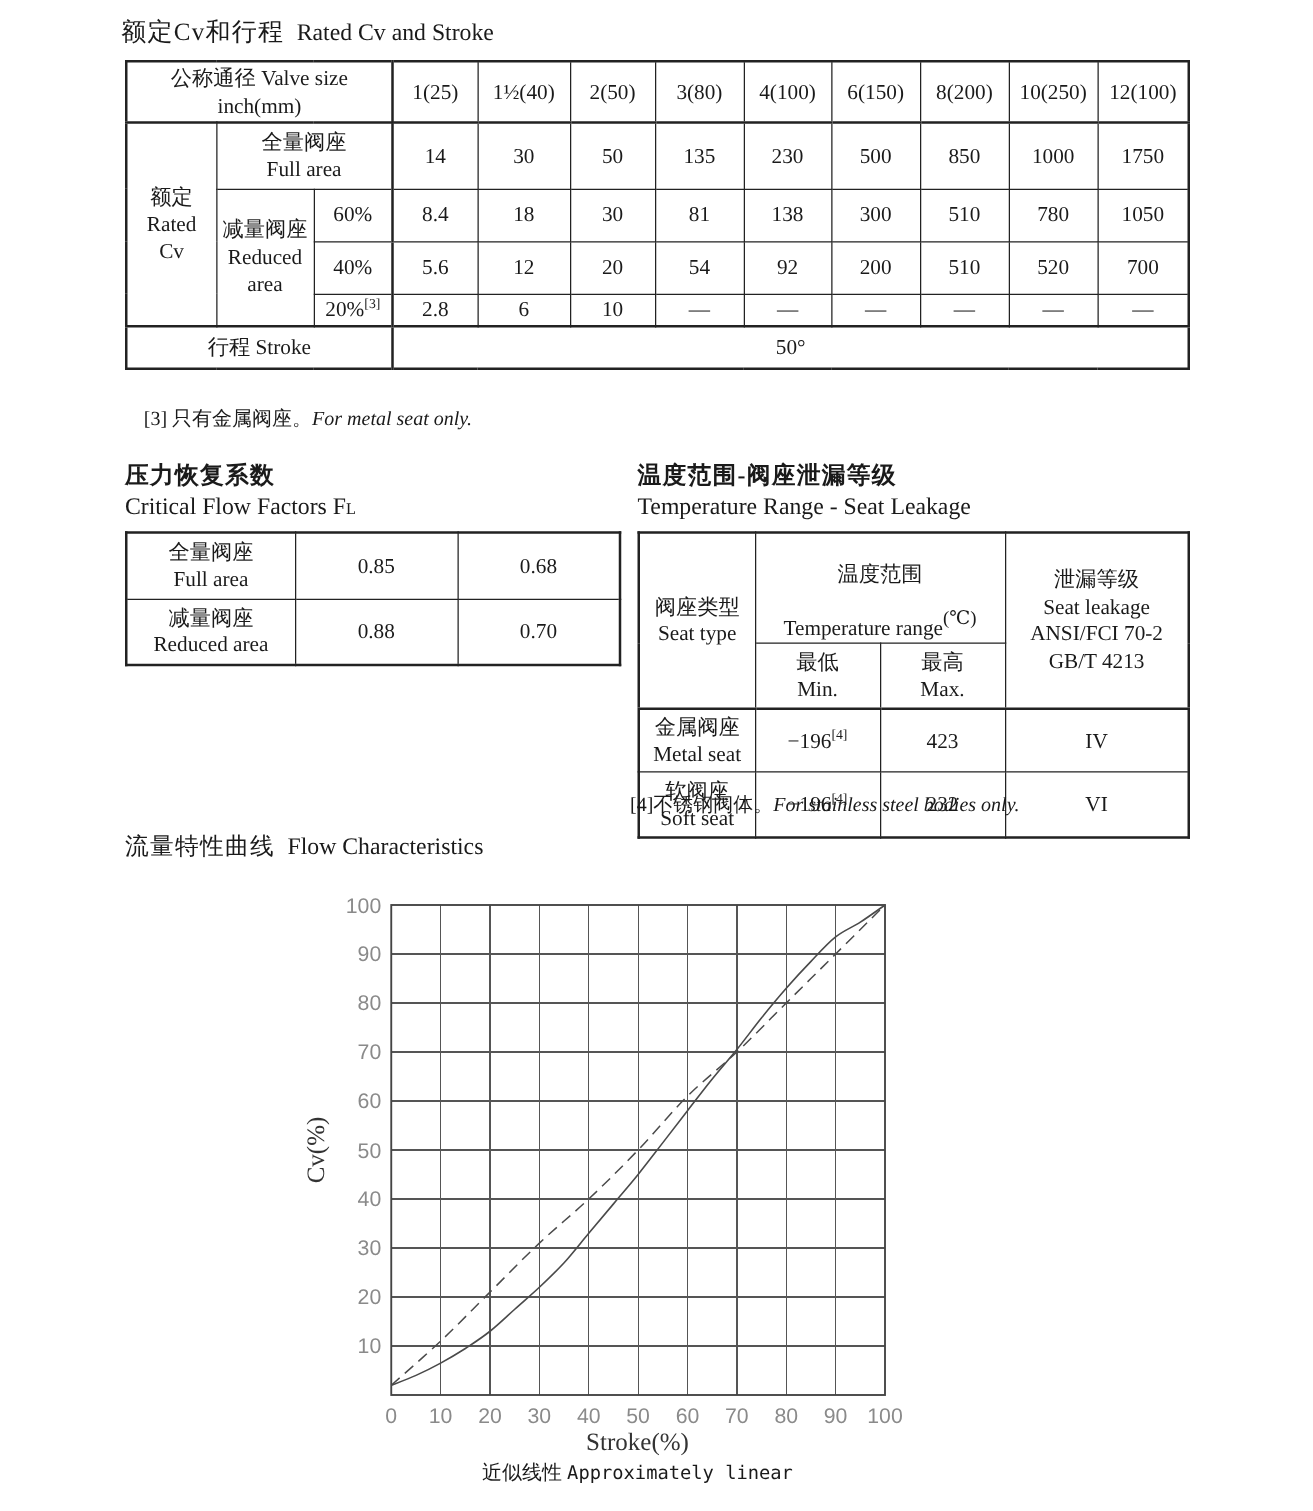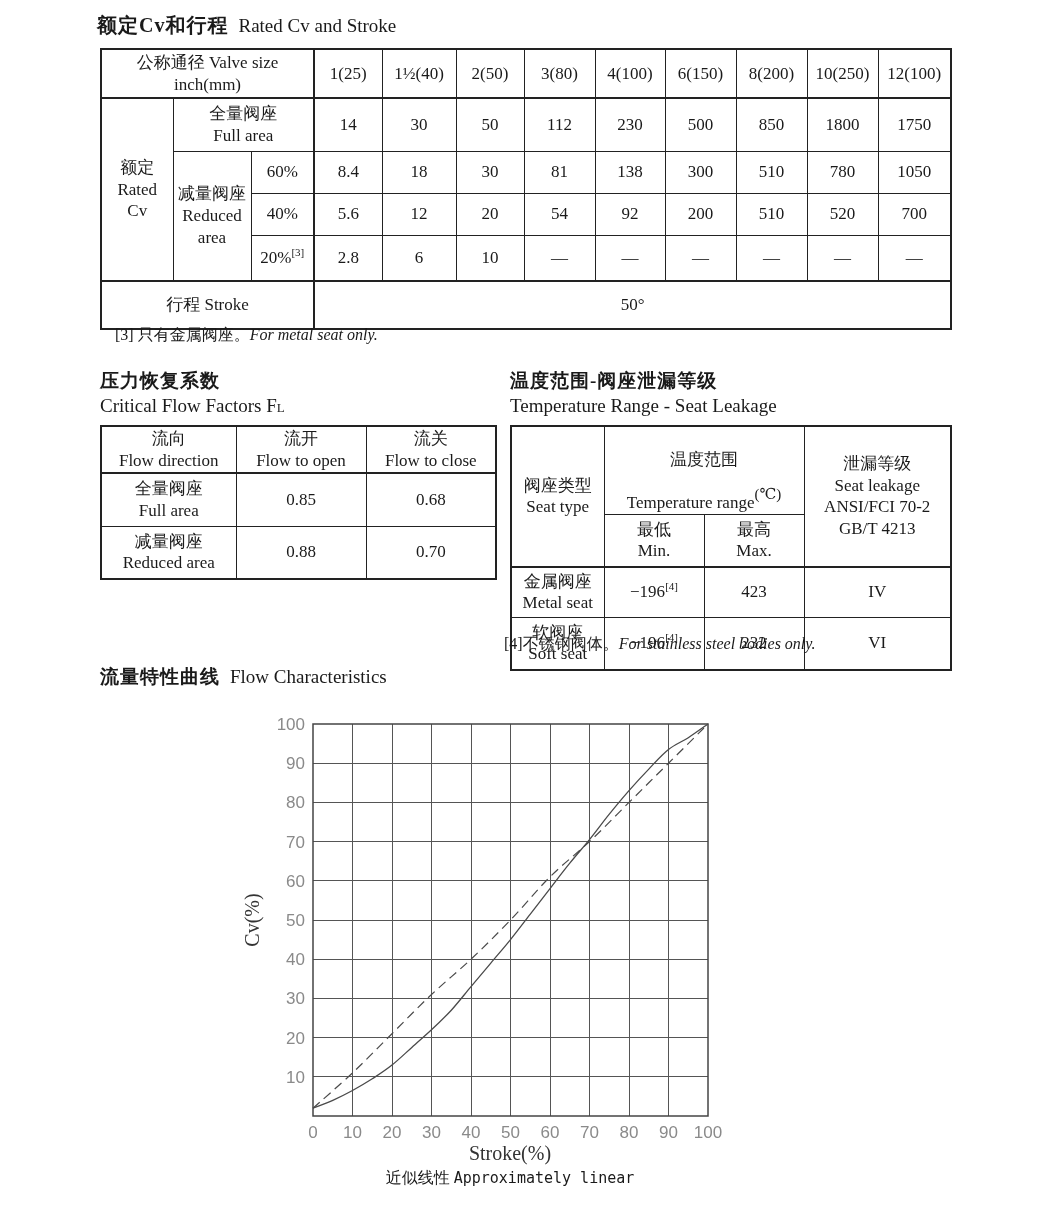--- a/index.html
+++ b/index.html
@@ -3,21 +3,21 @@
 <meta charset="utf-8">
 <style>
   html,body{margin:0;padding:0}
   body{
     width:1050px;height:1209px;position:relative;background:#fff;
     font-family:"Liberation Serif","DejaVu Serif",serif;color:#1a1a1a;overflow:hidden;
   }
   .abs{position:absolute}
 
   
-  .sec-title .zh{font-weight:bold;font-size:20px;letter-spacing:1px}
+  .sec-title .zh{font-weight:normal;font-size:20px;letter-spacing:1px}
   .sec-title .en{font-size:19px;margin-left:10px}
   .sec-title2{line-height:25px}
   .sec-title2 .zh{font-weight:bold;font-size:19px;display:block;letter-spacing:1px}
   .sec-title2 .en{font-size:19px;display:block}
   .fsub{font-size:13px}
 
   
   table.tb{border-collapse:collapse;table-layout:fixed;border:2px solid #222}
   .tb td,.tb th{
     border:1px solid #222;text-align:center;vertical-align:middle;
@@ -83,25 +83,25 @@
   </tr>
   <tr style="height:53px">
     <td rowspan="4">额定
 Rated
 Cv</td>
     <td colspan="2" class="br2">全量阀座
 Full area</td>
     <td>14</td>
     <td>30</td>
     <td>50</td>
-    <td>112</td>
+    <td>135</td>
     <td>230</td>
     <td>500</td>
     <td>850</td>
-    <td>1800</td>
+    <td>1000</td>
     <td>1750</td>
   </tr>
   <tr style="height:42px">
     <td rowspan="3">减量阀座
 Reduced
 area</td>
     <td class="br2"><span>60%</span><sup></sup></td>
     <td>8.4</td>
     <td>18</td>
     <td>30</td>
@@ -117,33 +117,33 @@
     <td>5.6</td>
     <td>12</td>
     <td>20</td>
     <td>54</td>
     <td>92</td>
     <td>200</td>
     <td>510</td>
     <td>520</td>
     <td>700</td>
   </tr>
-  <tr style="height:46px">
+  <tr style="height:26px">
     <td class="br2"><span>20%</span><sup>[3]</sup></td>
     <td>2.8</td>
     <td>6</td>
     <td>10</td>
     <td>—</td>
     <td>—</td>
     <td>—</td>
     <td>—</td>
     <td>—</td>
     <td>—</td>
   </tr>
-  <tr style="height:48px">
+  <tr style="height:34px">
     <td colspan="3" class="bt2 br2">行程 Stroke</td>
     <td colspan="9" class="bt2">50°</td>
   </tr>
 </tbody>
   </table>
 
 <div class="abs footnote" style="left:115px;top:325px">
   <span>[3] 只有金属阀座。</span><span class="it">For metal seat only.</span>
 </div>
 
@@ -152,25 +152,20 @@
   <span class="en"><span>Critical Flow Factors F</span><span class="fsub">L</span></span>
 </div>
 
 <table class="tb abs" style="left:100px;top:425px;width:395px">
   <colgroup>
       <col style="width:135px">
       <col style="width:130px">
       <col style="width:130px">
     </colgroup>
   <tbody>
-      <tr style="height:47px">
-    <th class="bb2"><span>流向</span><br><span>Flow direction</span></th>
-    <th class="bb2"><span>流开</span><br><span>Flow to open</span></th>
-    <th class="bb2"><span>流关</span><br><span>Flow to close</span></th>
-  </tr>
   <tr style="height:53px">
     <td>全量阀座
 Full area</td>
     <td>0.85</td>
     <td>0.68</td>
   </tr>
   <tr style="height:53px">
     <td>减量阀座
 Reduced area</td>
     <td>0.88</td>

